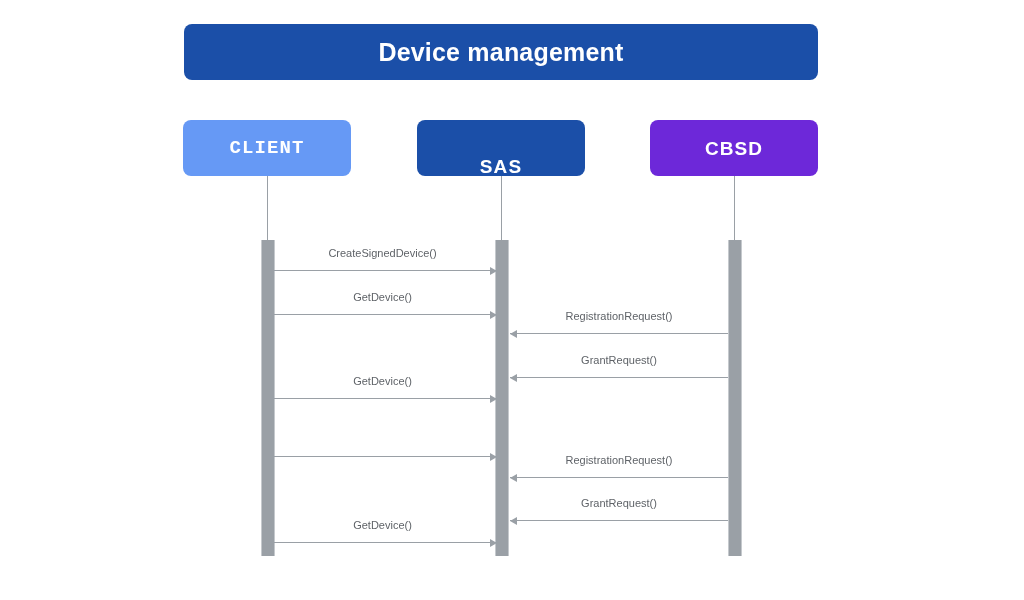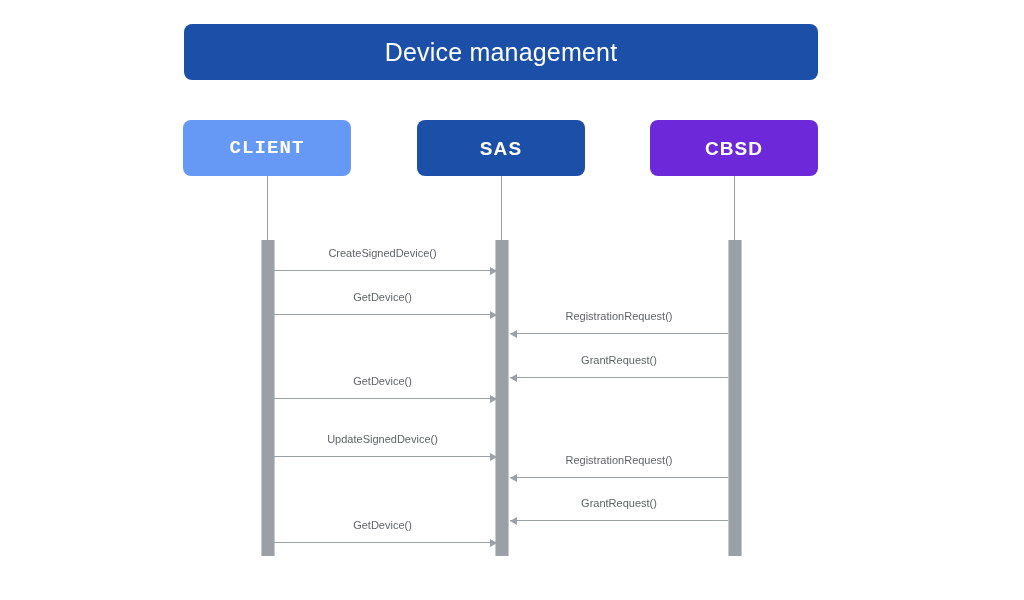--- a/index.html
+++ b/index.html
@@ -29,21 +29,21 @@
     height: 56px;
     border-radius: 8px;
     display: flex;
     align-items: center;
     justify-content: center;
     box-sizing: border-box;
   }
   #title-banner .title-text {
     color: #ffffff;
     font-size: 25px;
-    font-weight: 400;
+    font-weight: 700;
     letter-spacing: 0.2px;
     line-height: 1;
   }
 
   
   .participant-box {
     position: absolute;
     top: 120px;
     width: 168px;
     height: 56px;
@@ -147,21 +147,21 @@
 
 <div id="diagram-root" style="background: rgb(255, 255, 255);">
 
   <div id="title-banner" style="background: rgb(27, 79, 168);">
     <span class="title-text">Device management</span>
   </div>
 
   <div class="participant-box" id="participant-client" style="background: rgb(102, 153, 245);">
     <span class="participant-label">CLIENT</span>
   </div>
-  <div class="participant-box" id="participant-sas" style="background: rgb(27, 79, 168);">
+  <div class="participant-box" id="participant-sas" style="background: rgb(27, 79, 168); align-items: flex-end;">
     <span class="participant-label">SAS</span>
   </div>
   <div class="participant-box" id="participant-cbsd" style="background: #6d28d9;">
     <span class="participant-label">CBSD</span>
   </div>
 
   <div class="lifeline" id="lifeline-client" style="background: rgb(154, 160, 166);"></div>
   <div class="lifeline" id="lifeline-sas" style="background: rgb(154, 160, 166);"></div>
   <div class="lifeline" id="lifeline-cbsd" style="background: rgb(154, 160, 166);"></div>
 
@@ -193,21 +193,20 @@
     <div class="arrow-head" style="border-right-color: rgb(154, 160, 166);"></div>
   </div>
 
   <div class="message dir-right lane-client-sas" style="top:365px">
     <span class="message-label" style="color: rgb(95, 99, 104);">GetDevice()</span>
     <div class="message-line" style="background: rgb(154, 160, 166);"></div>
     <div class="arrow-head" style="border-left-color: rgb(154, 160, 166);"></div>
   </div>
 
   <div class="message dir-right lane-client-sas" style="top:423px">
-    <span class="message-label" style="color: rgb(95, 99, 104);">UpdateSignedDevice()</span>
     <div class="message-line" style="background: rgb(154, 160, 166);"></div>
     <div class="arrow-head" style="border-left-color: rgb(154, 160, 166);"></div>
   </div>
 
   <div class="message dir-left lane-cbsd-sas" style="top:444px">
     <span class="message-label" style="color: rgb(95, 99, 104);">RegistrationRequest()</span>
     <div class="message-line" style="background: rgb(154, 160, 166);"></div>
     <div class="arrow-head" style="border-right-color: rgb(154, 160, 166);"></div>
   </div>
 

